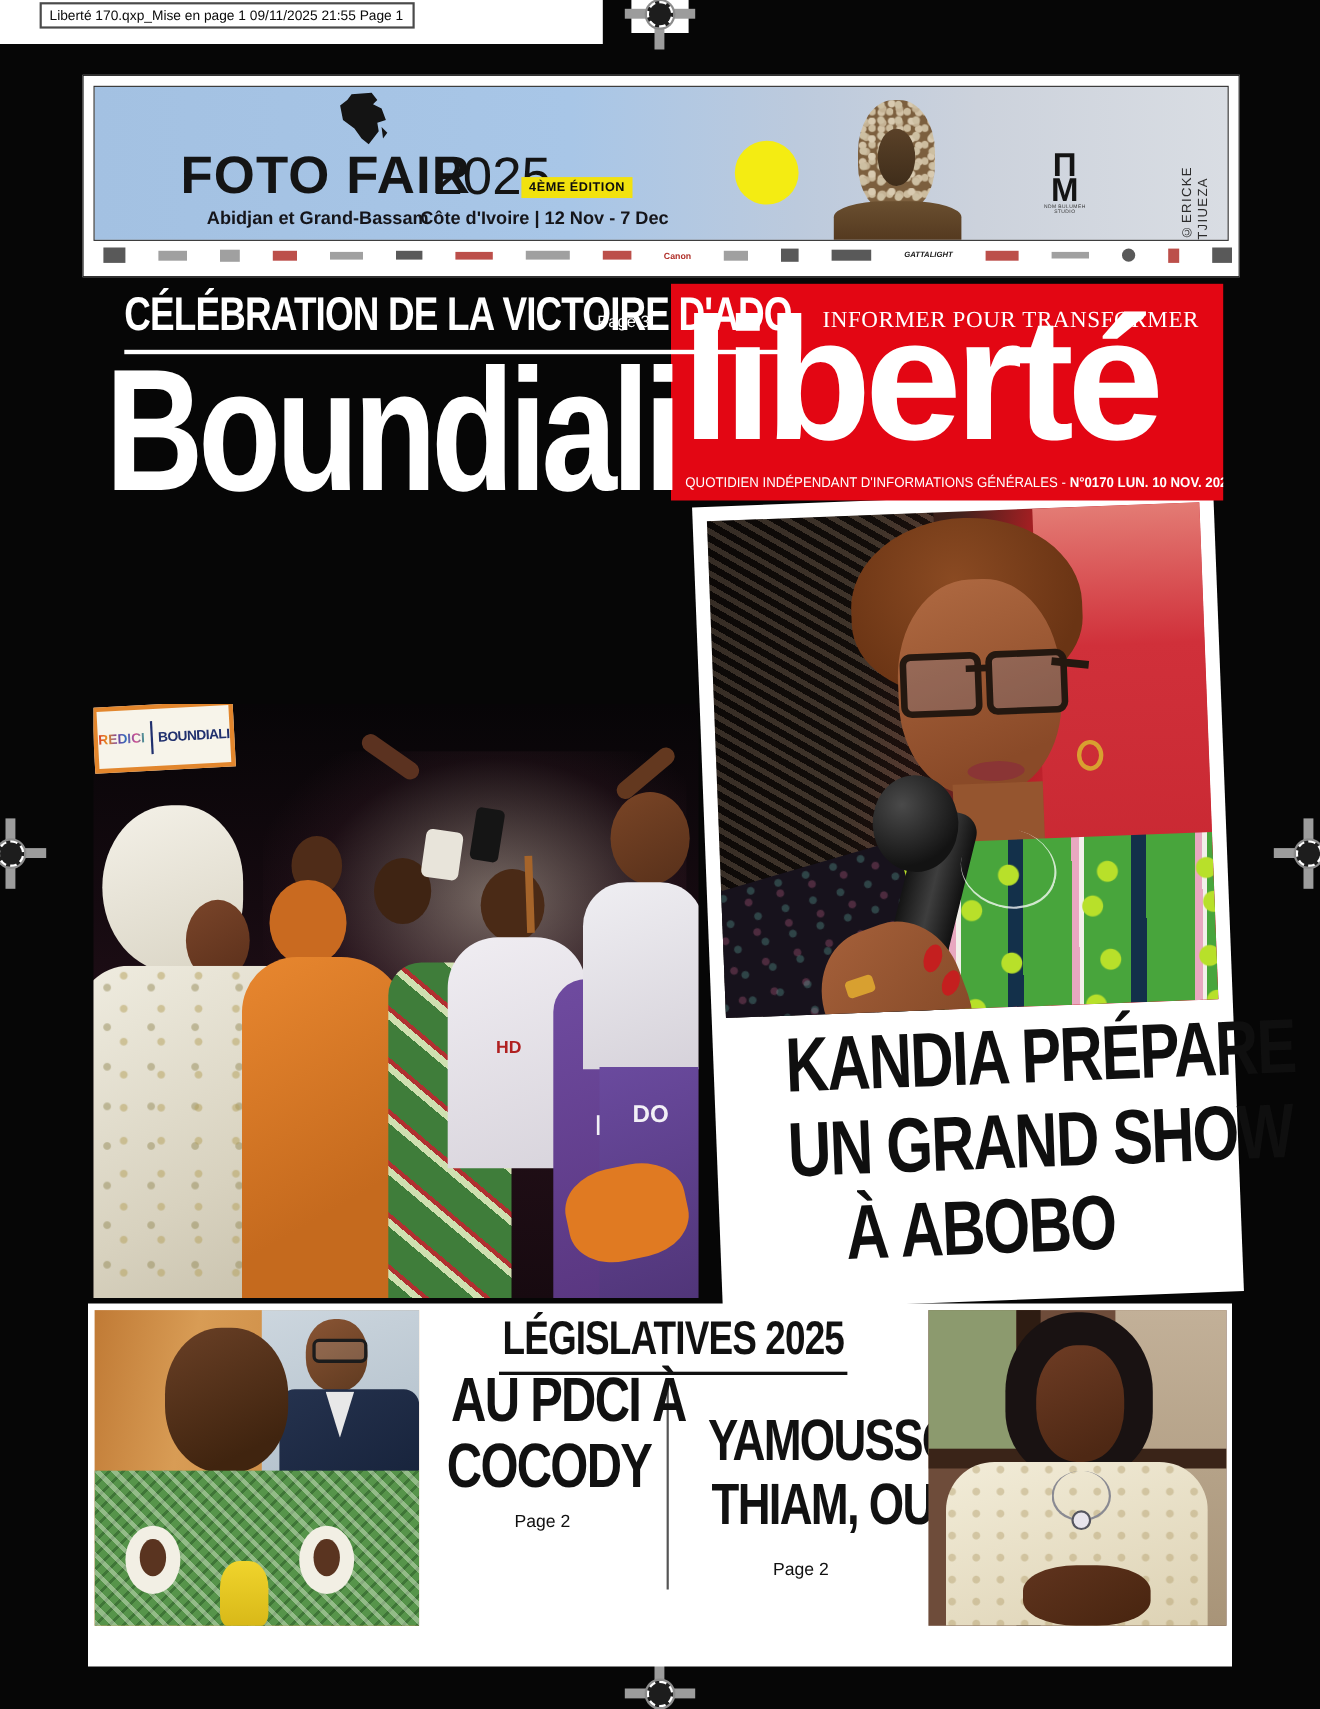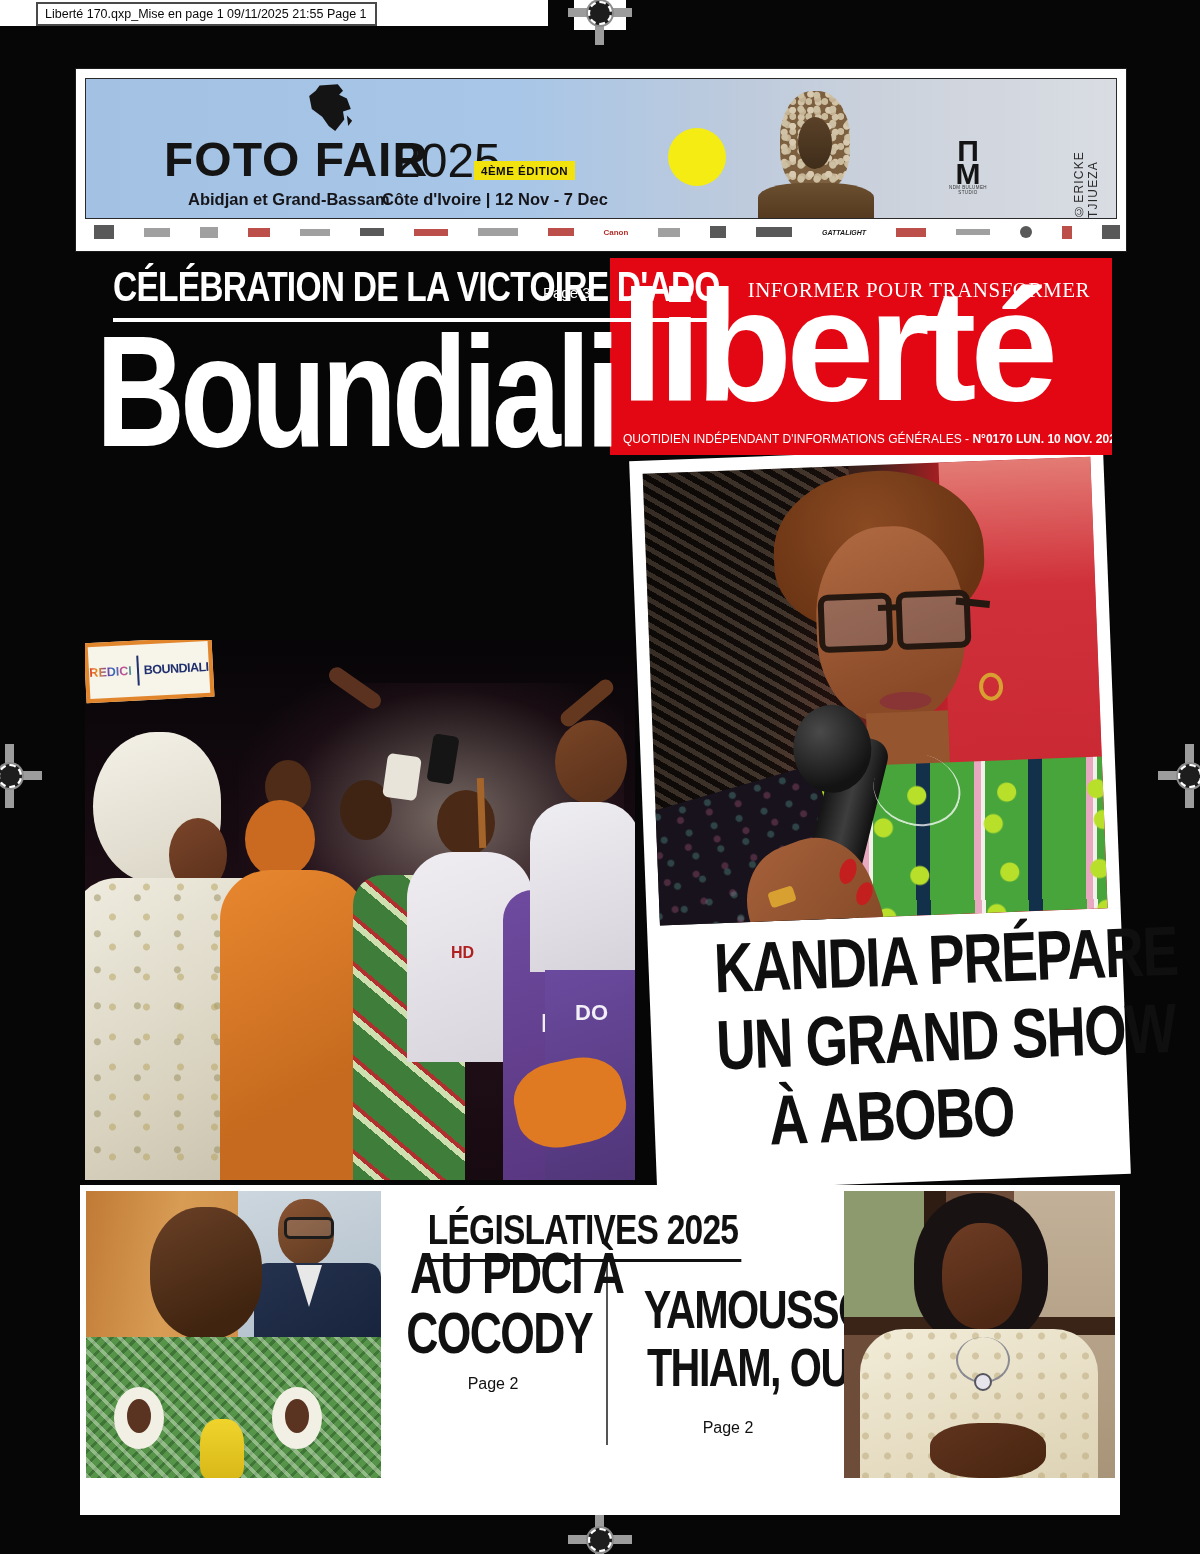--- a/index.html
+++ b/index.html
@@ -3,21 +3,21 @@
 <meta charset="utf-8">
 <style>
   html,body{margin:0;padding:0;background:#000;}
   #page{position:relative;width:1200px;height:1554px;background:#060606;overflow:hidden;
         font-family:"Liberation Sans",sans-serif;color:#111;}
   .abs{position:absolute;}
   .cx{display:inline-block;transform:scaleX(.78);transform-origin:left bottom;white-space:nowrap;}
   .cxc{display:inline-block;transform:scaleX(.78);transform-origin:center bottom;white-space:nowrap;}
 
   
-  #topstrip{left:0;top:0;width:548px;height:26px;background:#fff;}
+  #topstrip{left:0;top:0;width:548px;height:40px;background:#fff;}
   #filenamebox{left:36px;top:2px;width:330px;height:20px;background:#fff;border:2px solid #4a4a4a;
     display:flex;align-items:center;padding-left:7px;font-size:12.5px;color:#0a0a0a;white-space:nowrap;}
 
   
   .regpatch{width:52px;height:30px;background:#fff;}
   .regmark{width:46px;height:46px;}
   .regmark .arm-h{position:absolute;left:-9px;top:18px;width:64px;height:9px;background:#9c9c9c;}
   .regmark .arm-v{position:absolute;left:18px;top:-9px;width:9px;height:64px;background:#9c9c9c;}
   .regmark .target{position:absolute;left:11px;top:11px;width:20px;height:20px;border-radius:50%;
       background:#1d1d1d;border:2px dashed #fff;box-shadow:0 0 0 2px #8b8b8b;}
@@ -99,21 +99,21 @@
      background:linear-gradient(180deg,#e37b74 0%,#d0303a 28%,#c5242e 100%);}
   #ktxt{position:absolute;left:0;top:472px;width:100%;text-align:center;color:#0f0f0f;}
   #ktxt div{font-size:70px;font-weight:800;letter-spacing:-2px;line-height:77px;}
 
   
   #strip{left:80px;top:1185px;width:1040px;height:330px;background:#fff;z-index:4;}
   .photo{position:absolute;overflow:hidden;}
   #lphoto{left:6px;top:6px;width:295px;height:287px;
      background:linear-gradient(100deg,#c07a35 0%,#d89c55 28%,#cf8f48 55%,#a86e30 100%);}
   #rphoto{left:764px;top:6px;width:271px;height:287px;background:#6e4c3a;}
-  #ltitle{position:absolute;left:300px;top:20px;width:465px;}
+  #ltitle{position:absolute;left:300px;top:8px;width:465px;text-align:center;}
   #ltitle span{font-size:43px;font-weight:700;letter-spacing:-1px;border-bottom:3px solid #111;padding:0 4px 5px;}
   #ldiv{position:absolute;left:526px;top:72px;width:2px;height:188px;background:#555;}
   #lcol{position:absolute;left:300px;top:58px;width:226px;text-align:center;}
   #lcol .hl{font-size:57px;font-weight:800;letter-spacing:-2px;line-height:60px;}
   #rcol{position:absolute;left:532px;top:96px;width:232px;text-align:center;}
   #rcol .hl{font-size:53px;font-weight:800;letter-spacing:-2px;line-height:58px;}
   .pageref{font-size:16px;color:#111;margin-top:12px;}
 </style>
 </head>
 <body>

